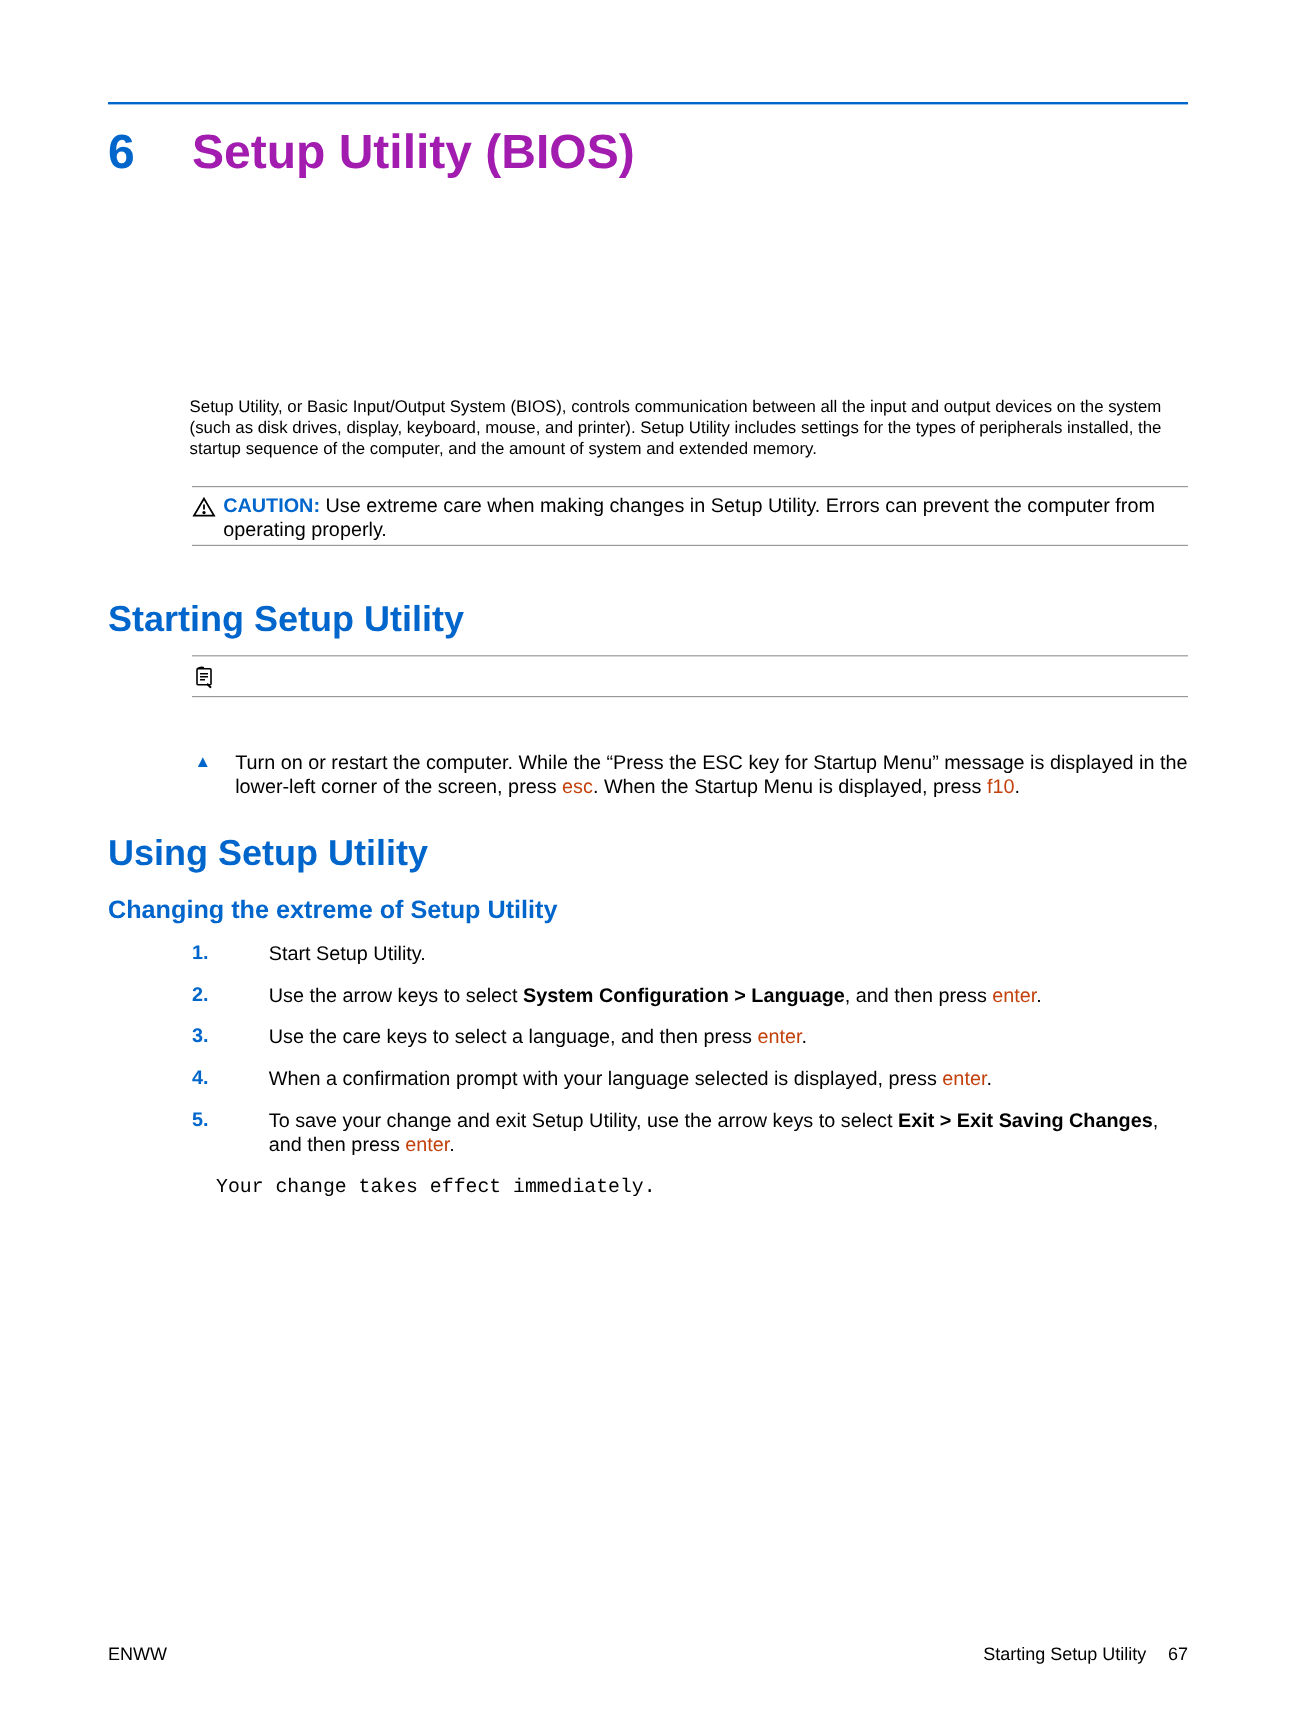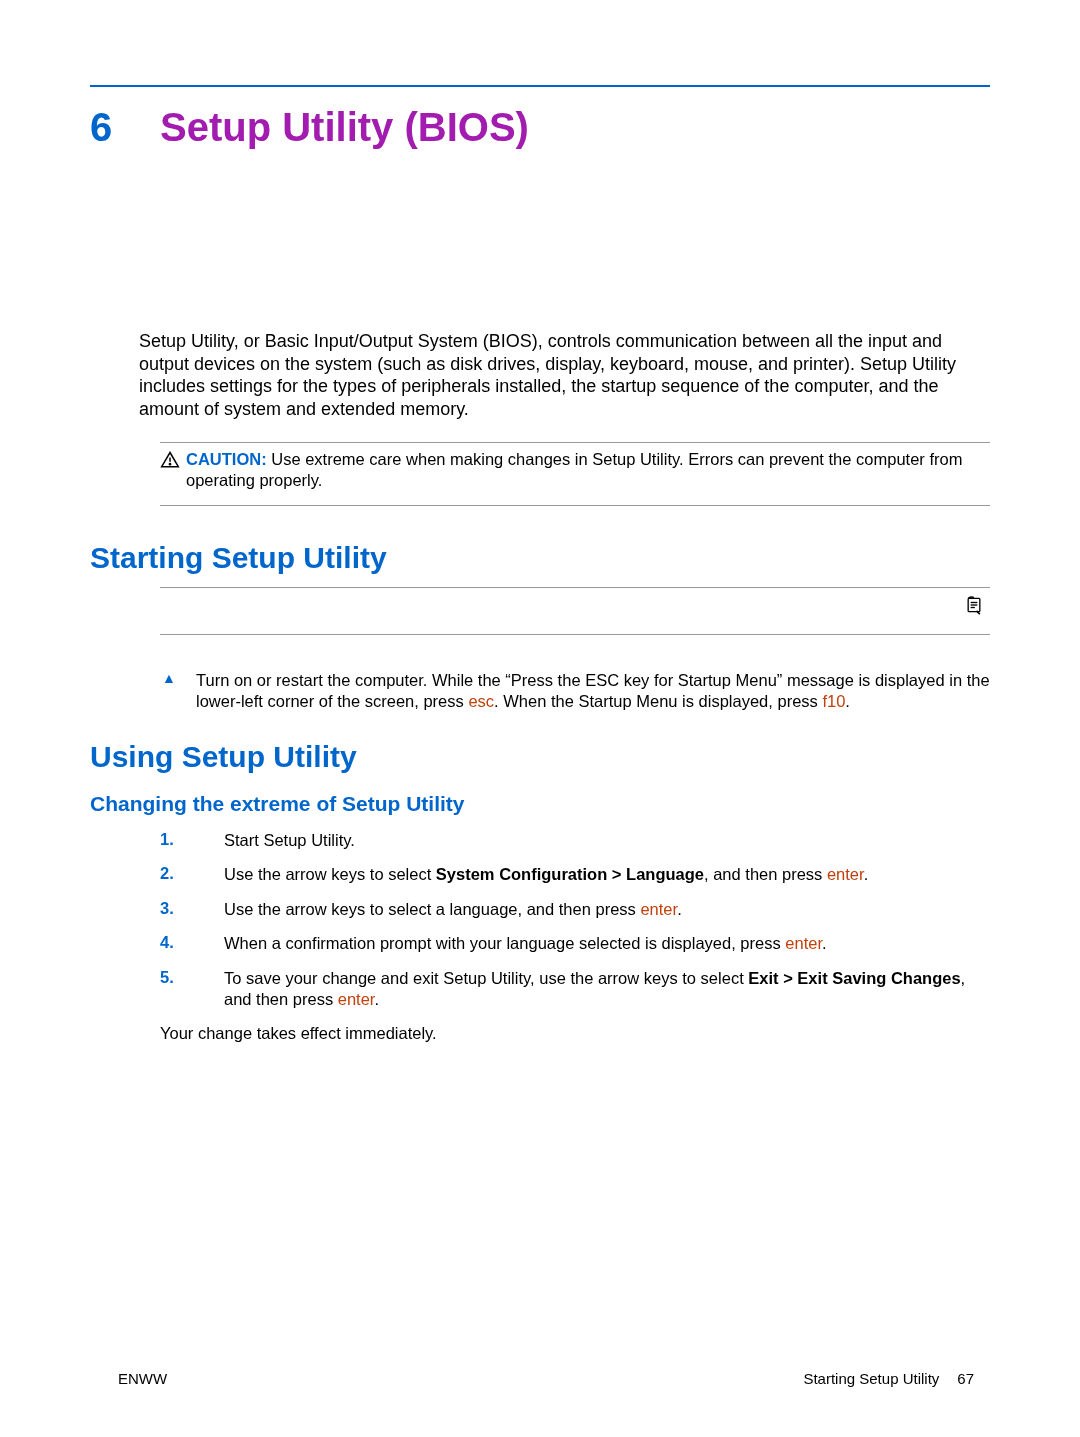--- a/index.html
+++ b/index.html
@@ -30,34 +30,33 @@
       font-weight: bold;
       color: #0066cc;
       width: 70px;
     }
     .chapter-title {
       font-size: 40px;
       font-weight: bold;
       color: #a21caf;
     }
     .body-text {
-      font-size: 18px;
-      line-height: 1.25;
-      margin-left: 49px;
+      font-size: 14px;
+      line-height: 1.25;
+      margin-left: 68px;
       margin-bottom: 22px;
     }
     .callout {
       margin-left: 70px;
       border-top: 1px solid #999;
       border-bottom: 1px solid #999;
-      padding: 6px 0 15px 0;
-      margin-bottom: 35px;
+      padding: 6px 0 1px 0;
+      margin-bottom: 45px;
       display: flex;
       align-items: flex-start;
-      justify-content: flex-end;
     }
     .callout-icon {
       width: 24px;
       flex-shrink: 0;
       margin-right: 2px;
       margin-top: 1px;
     }
     .callout-icon svg {
       width: 20px;
       height: 20px;
@@ -115,34 +114,34 @@
       font-weight: bold;
       color: #0066cc;
       font-size: 16.5px;
     }
     .ol-text {
       font-size: 16.5px;
       line-height: 1.25;
       margin-left: 28px;
     }
     .after-ol {
-      margin-left: 70px;
+      margin-left: 90px;
       font-size: 16.5px;
       line-height: 1.25;
       margin-top: 10px;
+      font-family: Liberation Mono, monospace;
     }
     .footer {
       position: absolute;
       bottom: 50px;
       left: 90px;
-      right: 106px;
+      right: 90px;
       display: flex;
       justify-content: space-between;
       font-size: 15px;
-      margin-left: 28px;
     }
     .footer-right {
       display: flex;
       gap: 18px;
     }
     .section-gap {
       height: 6px;
     }
     strong { font-weight: bold; }
   </style>
@@ -208,21 +207,21 @@
   <div class="ol-item">
     <span class="ol-num">2.</span>
     <span class="ol-text">
       <span>Use the arrow keys to select </span><strong>System Configuration &gt; Language</strong><span>, and then press </span><span class="key">enter</span><span>.</span>
     </span>
   </div>
 
   <div class="ol-item">
     <span class="ol-num">3.</span>
     <span class="ol-text">
-      <span>Use the arrow keys to select a language, and then press </span><span class="key">enter</span><span>.</span>
+      <span>Use the care keys to select a language, and then press </span><span class="key">enter</span><span>.</span>
     </span>
   </div>
 
   <div class="ol-item">
     <span class="ol-num">4.</span>
     <span class="ol-text">
       <span>When a confirmation prompt with your language selected is displayed, press </span><span class="key">enter</span><span>.</span>
     </span>
   </div>
 

